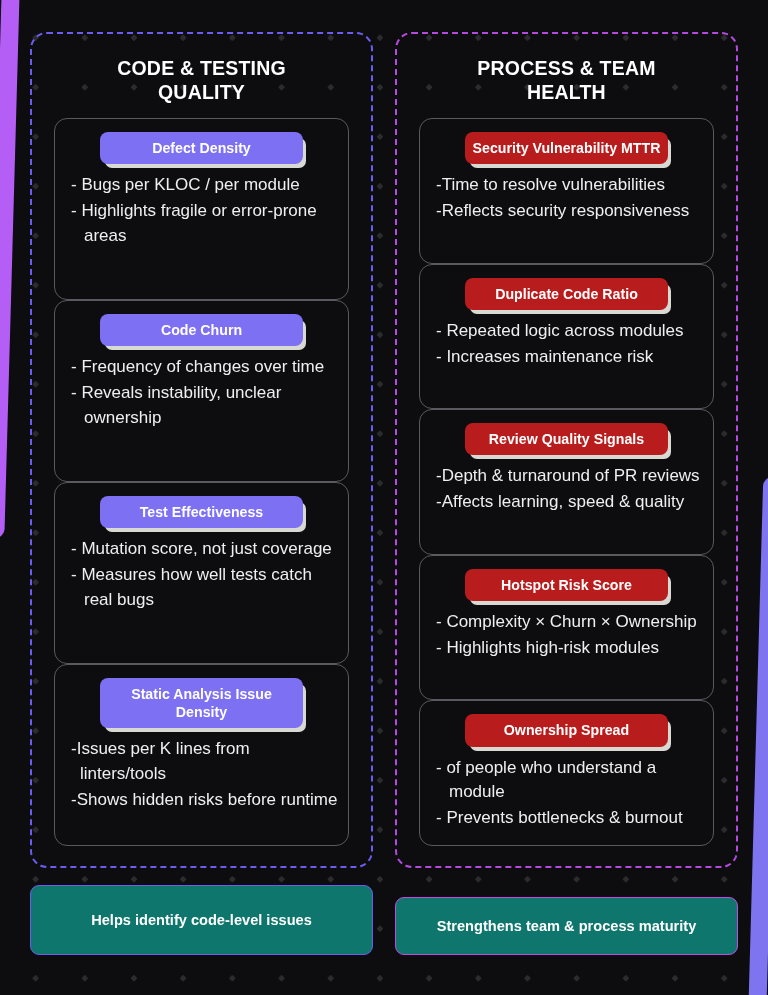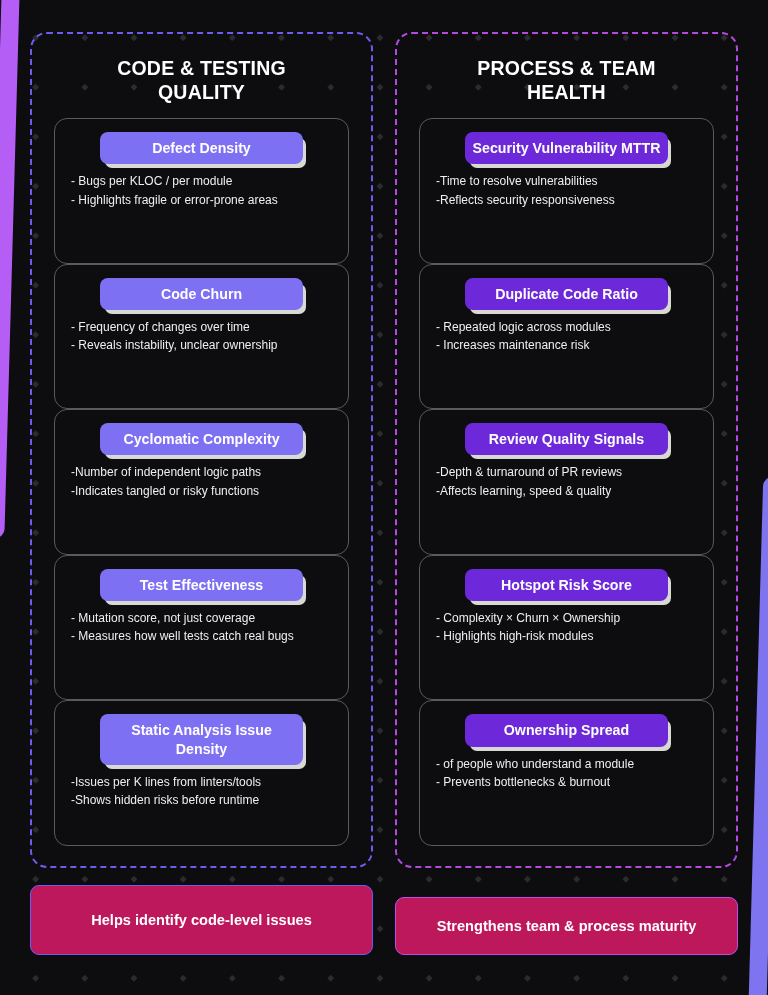--- a/index.html
+++ b/index.html
@@ -114,27 +114,27 @@
     border-radius: 8px;
     background: #7d70f3;
     color: #ffffff;
     font-size: 14.2px;
     font-weight: bold;
     text-align: center;
     line-height: 1.28;
     padding: 7px 6px;
     box-shadow: 4px 5px 0 -1px #d9d9d4;
   }
-  .accent-purple .pill { background: #6d28d9; }
+  .accent-purple .pill { background: #b91c1c; }
 
   
   .bullets {
     width: 100%;
     color: #efeff2;
-    font-size: 12px;
+    font-size: 17px;
     line-height: 1.45;
     padding-left: 6px;
   }
   .bullets .bullet {
     display: block;
     padding-left: 13px;
     text-indent: -13px;
     margin-bottom: 1px;
   }
   .bullets.tight .bullet {
@@ -152,21 +152,21 @@
   .footer-box {
     flex: 1 1 0;
     border: 1.6px solid #6b5df0;
     border-radius: 9px;
     display: flex;
     align-items: center;
     justify-content: center;
     color: #ffffff;
     font-size: 14.6px;
     font-weight: bold;
-    background: #be185d;
+    background: #0f766e;
     text-align: center;
     padding: 0 8px;
   }
   .footer-box.accent-purple-border { border-color: #c04ce6; margin-top: 12px; }
 </style>
 </head>
 <body>
 
 <div id="dot-layer"></div>
 <div class="edge-bar" id="edge-bar-left"></div>
@@ -194,29 +194,20 @@
         <div class="card">
           <div class="pill-wrap">
             <div class="pill">Code Churn</div>
           </div>
           <div class="bullets">
             <span class="bullet">- Frequency of changes over time</span>
             <span class="bullet">- Reveals instability, unclear ownership</span>
           </div>
         </div>
 
-        <div class="card">
-          <div class="pill-wrap">
-            <div class="pill">Cyclomatic Complexity</div>
-          </div>
-          <div class="bullets tight">
-            <span class="bullet">-Number of independent logic paths</span>
-            <span class="bullet">-Indicates tangled or risky functions</span>
-          </div>
-        </div>
 
         <div class="card">
           <div class="pill-wrap">
             <div class="pill">Test Effectiveness</div>
           </div>
           <div class="bullets">
             <span class="bullet">- Mutation score, not just coverage</span>
             <span class="bullet">- Measures how well tests catch real bugs</span>
           </div>
         </div>

